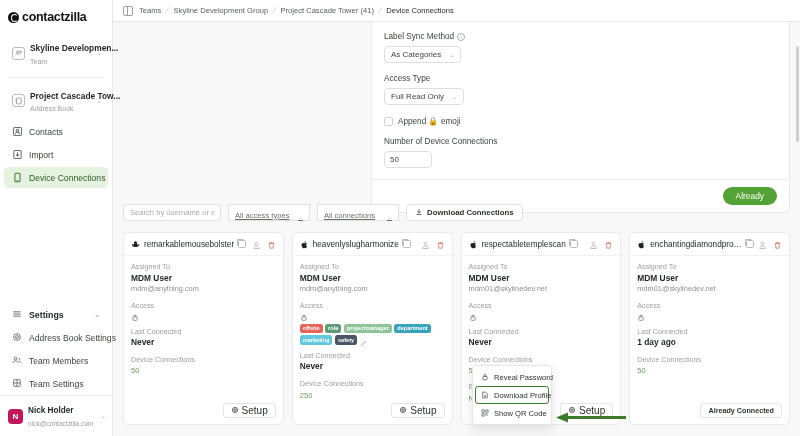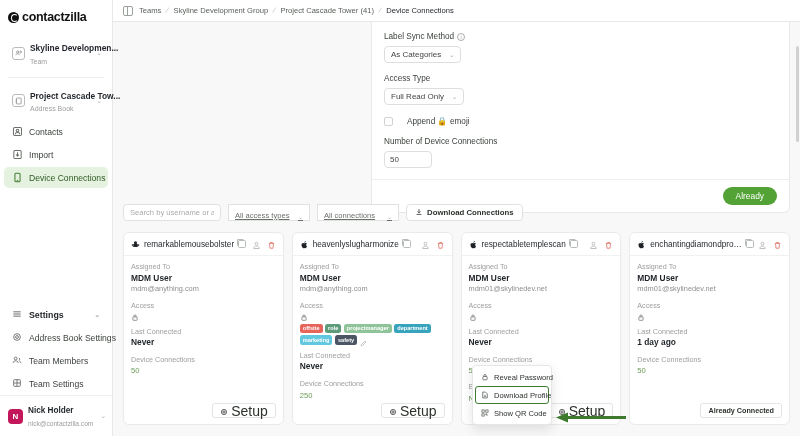--- a/index.html
+++ b/index.html
@@ -125,21 +125,21 @@
     color: #a8aca8; font-size: 5.6px; line-height: 6px; text-align: center;
     flex: 0 0 8px; cursor: pointer;
   }
   .select {
     display: inline-flex; align-items: center; justify-content: space-between;
     gap: 8px; min-width: 68px; height: 17px; padding: 0 6px;
     border: 1px solid #dcdfdc; border-radius: 4px; background: #fff;
     font-size: 8px; color: #414741; cursor: pointer;
   }
   .select .chev { color: #9aa09a; font-size: 6px; }
-  .checkrow { display: flex; align-items: center; gap: 14px; margin-bottom: 11px; }
+  .checkrow { display: flex; align-items: center; gap: 5px; margin-bottom: 11px; }
   .checkbox { width: 9px; height: 9px; border: 1px solid #cfd3cf; border-radius: 2px;
     background: #fff; flex: 0 0 9px; cursor: pointer; }
   .checkrow-label { font-size: 8.2px; color: #3b413b; }
   .textinput {
     width: 48px; height: 17px; border: 1px solid #dcdfdc; border-radius: 4px;
     background: #fff; font-size: 8px; color: #414741; padding: 0 5px;
     font-family: "Liberation Sans", sans-serif;
   }
   .form-foot {
     border-top: 1px solid #ededed; margin: 0 -12px; padding: 7px 12px;
@@ -224,21 +224,21 @@
   }
   .pencil-ico { width: 7px; height: 7px; color: #a9ada9; cursor: pointer; }
 
   .card-foot {
     padding: 6px 7px; display: flex; justify-content: flex-end;
     position: absolute; left: 0; right: 0; bottom: 0;
   }
   .btn-setup {
     display: flex; align-items: center; gap: 3px; height: 15px;
     padding: 0 7px; background: #fff; border: 1px solid #e3e5e3;
-    border-radius: 3px; font-size: 14px; color: #2c322c; cursor: pointer;
+    border-radius: 3px; font-size: 10px; color: #2c322c; cursor: pointer;
     font-family: "Liberation Sans", sans-serif;
   }
   .btn-connected {
     height: 15px; padding: 0 7px; background: #fff; border: 1px solid #e3e5e3;
     border-radius: 3px; font-size: 7.2px; font-weight: bold; color: #2c322c;
     cursor: default; font-family: "Liberation Sans", sans-serif;
   }
 
   
   .menu {

